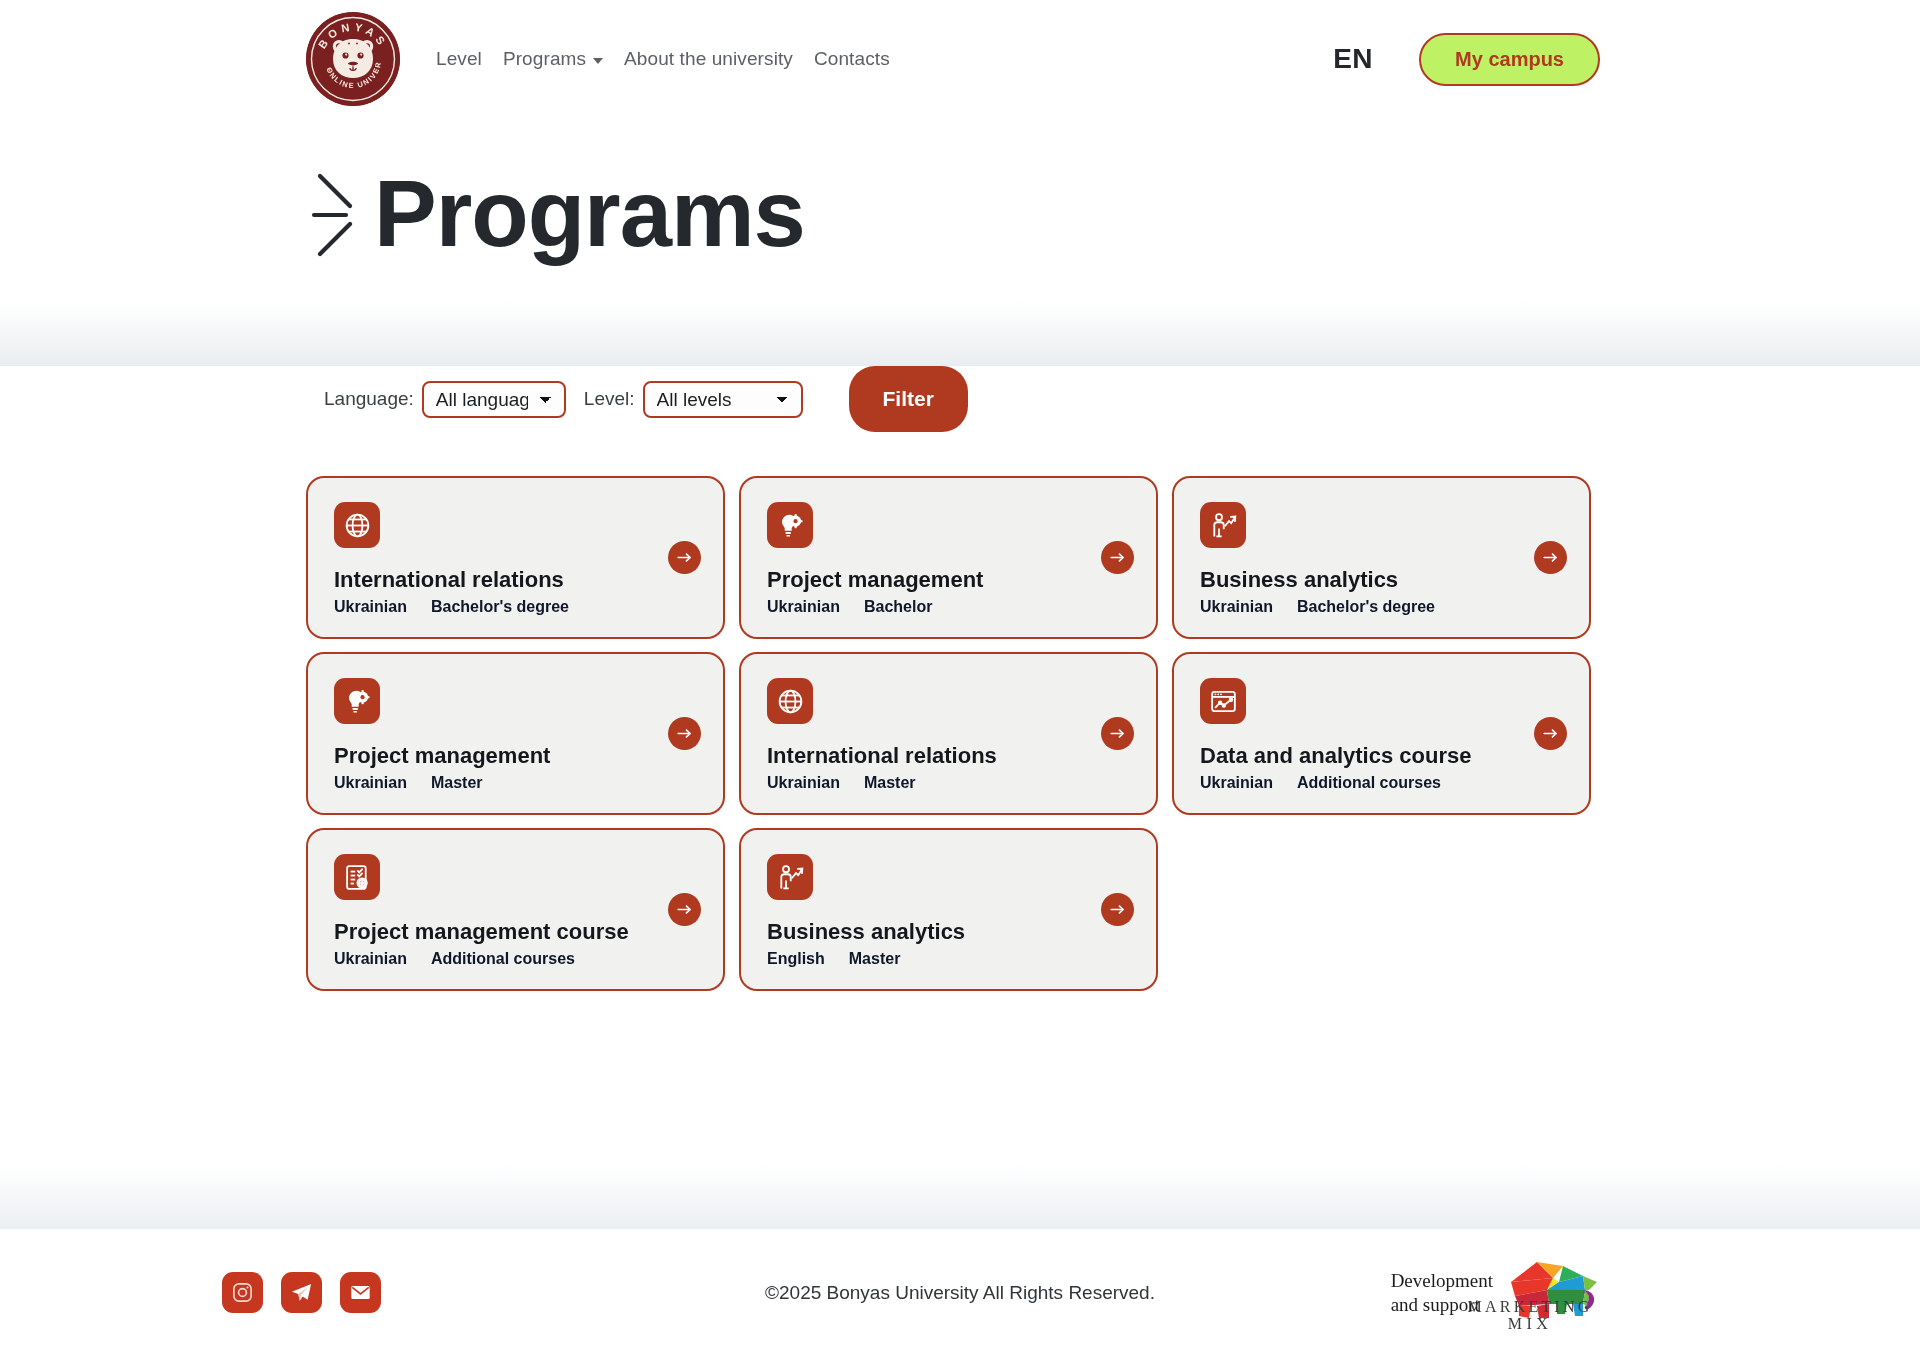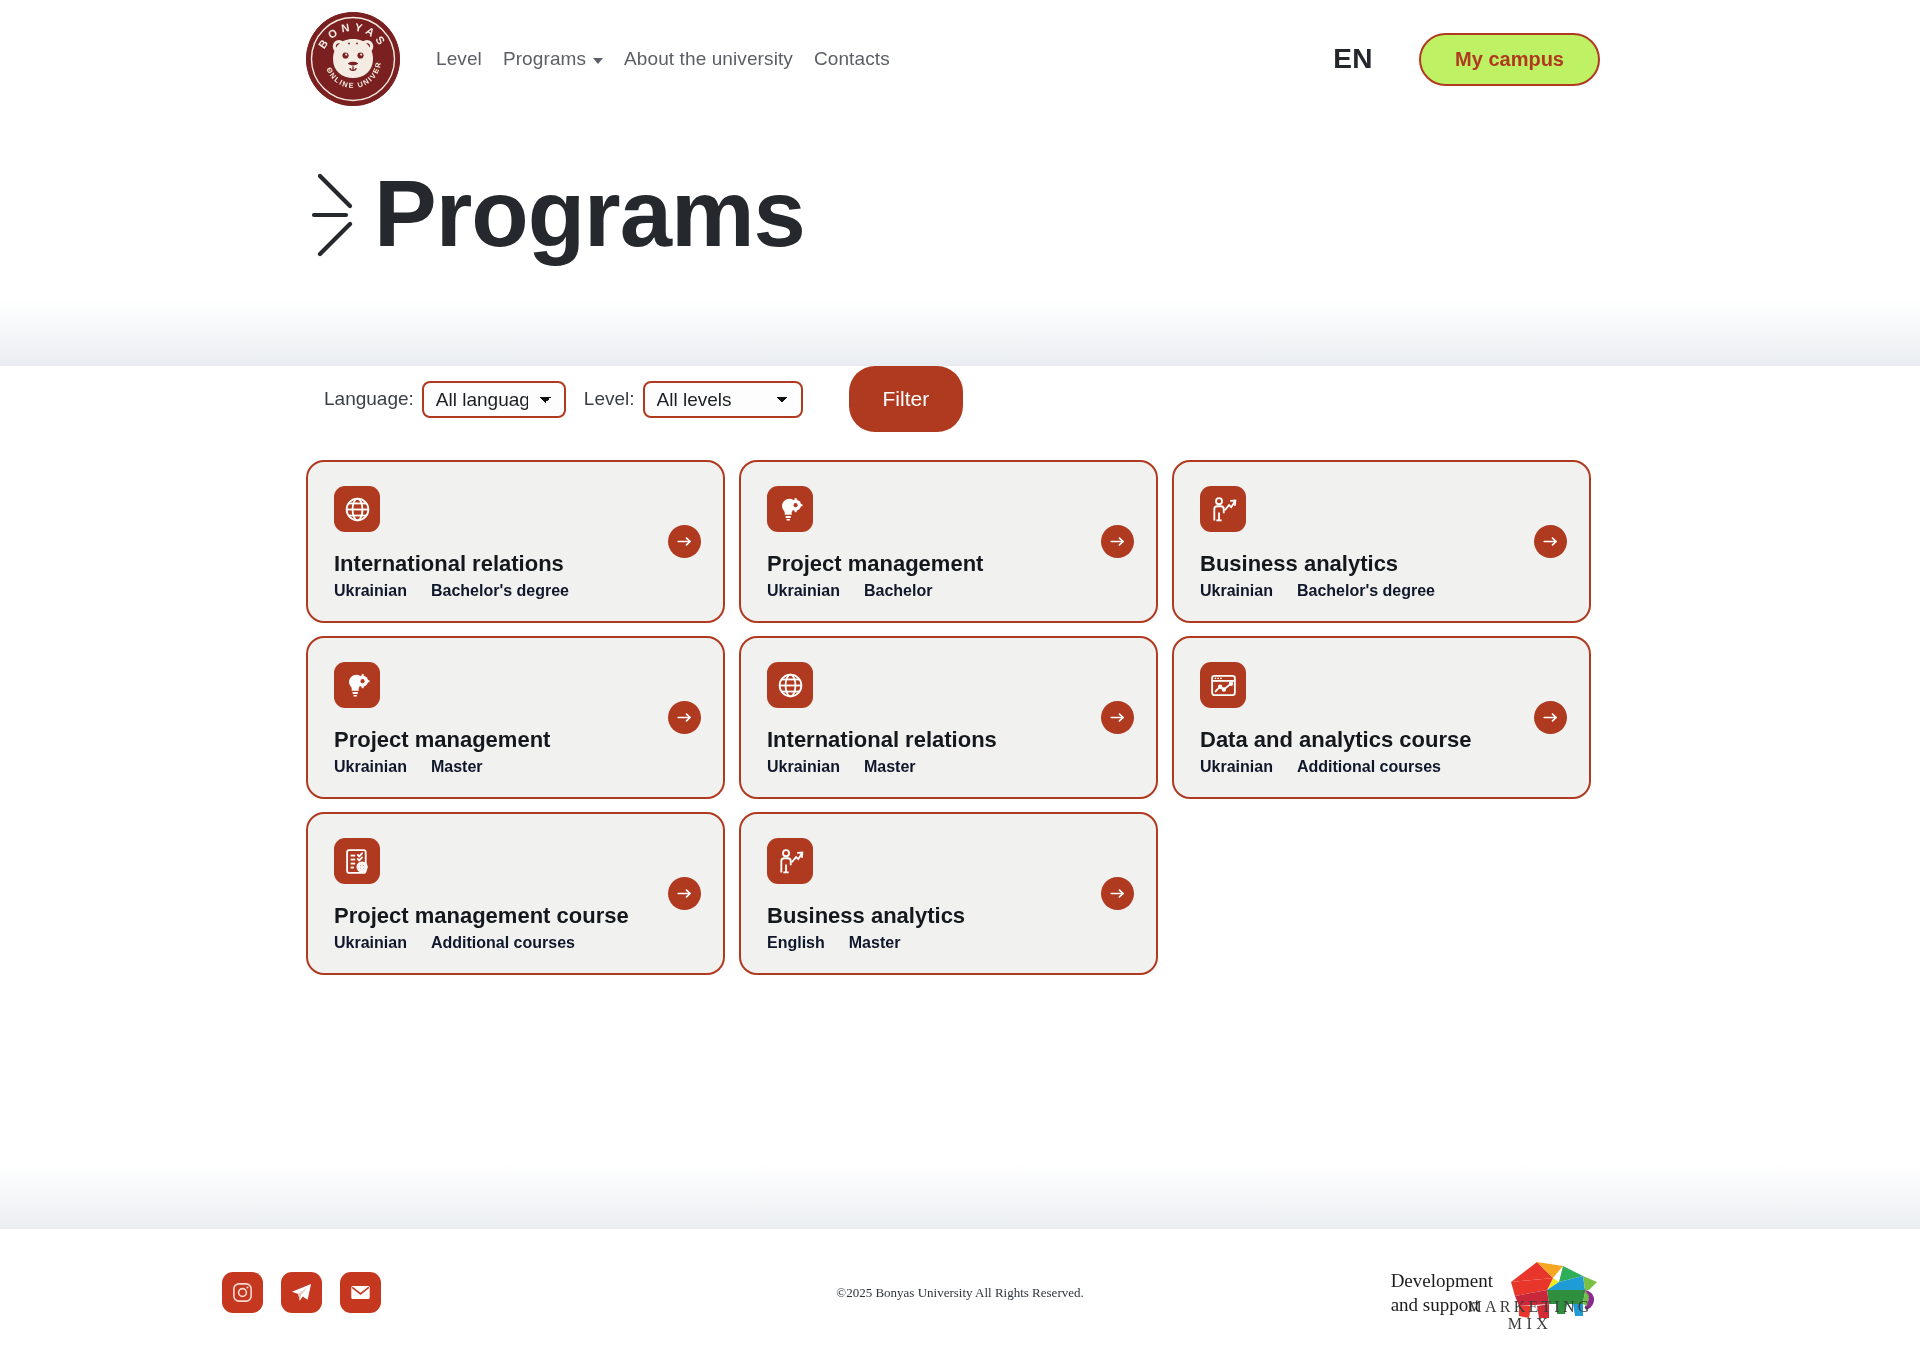--- a/index.html
+++ b/index.html
@@ -151,28 +151,28 @@
   .gap-a { width:18px; } .gap-b { width:18px; }
 
   .filter-btn {
     margin-left:46px;
     background:#b03a20;
     color:#ffffff;
     border:none;
     border-radius:26px;
     font-family:"Liberation Sans", sans-serif;
     font-size:21px;
-    font-weight:normal;
+    font-weight:bold;
     padding:21px 34px;
     cursor:pointer;
   }
 
   
   .grid {
-    margin-top:40px;
+    margin-top:56px;
     display:grid;
     grid-template-columns:repeat(3, 419px);
     column-gap:14px;
     row-gap:13px;
     width:1290px;
   }
   .card {
     position:relative;
     background:#f1f1f0;
     border:2px solid #b03a20;
@@ -235,23 +235,22 @@
     display:flex;
     align-items:center;
     justify-content:center;
     cursor:pointer;
   }
   .social svg { display:block; }
   .copyright {
     position:absolute;
     left:0; right:0;
     text-align:center;
-    font-size:13px;
+    font-size:19px;
     color:#30353a;
-    font-family:Liberation Serif, serif;
   }
   .devsupport {
     margin-left:auto;
     display:flex;
     align-items:center;
     gap:4px;
     position:relative;
     padding-right:245px;
   }
   .dev-text {

